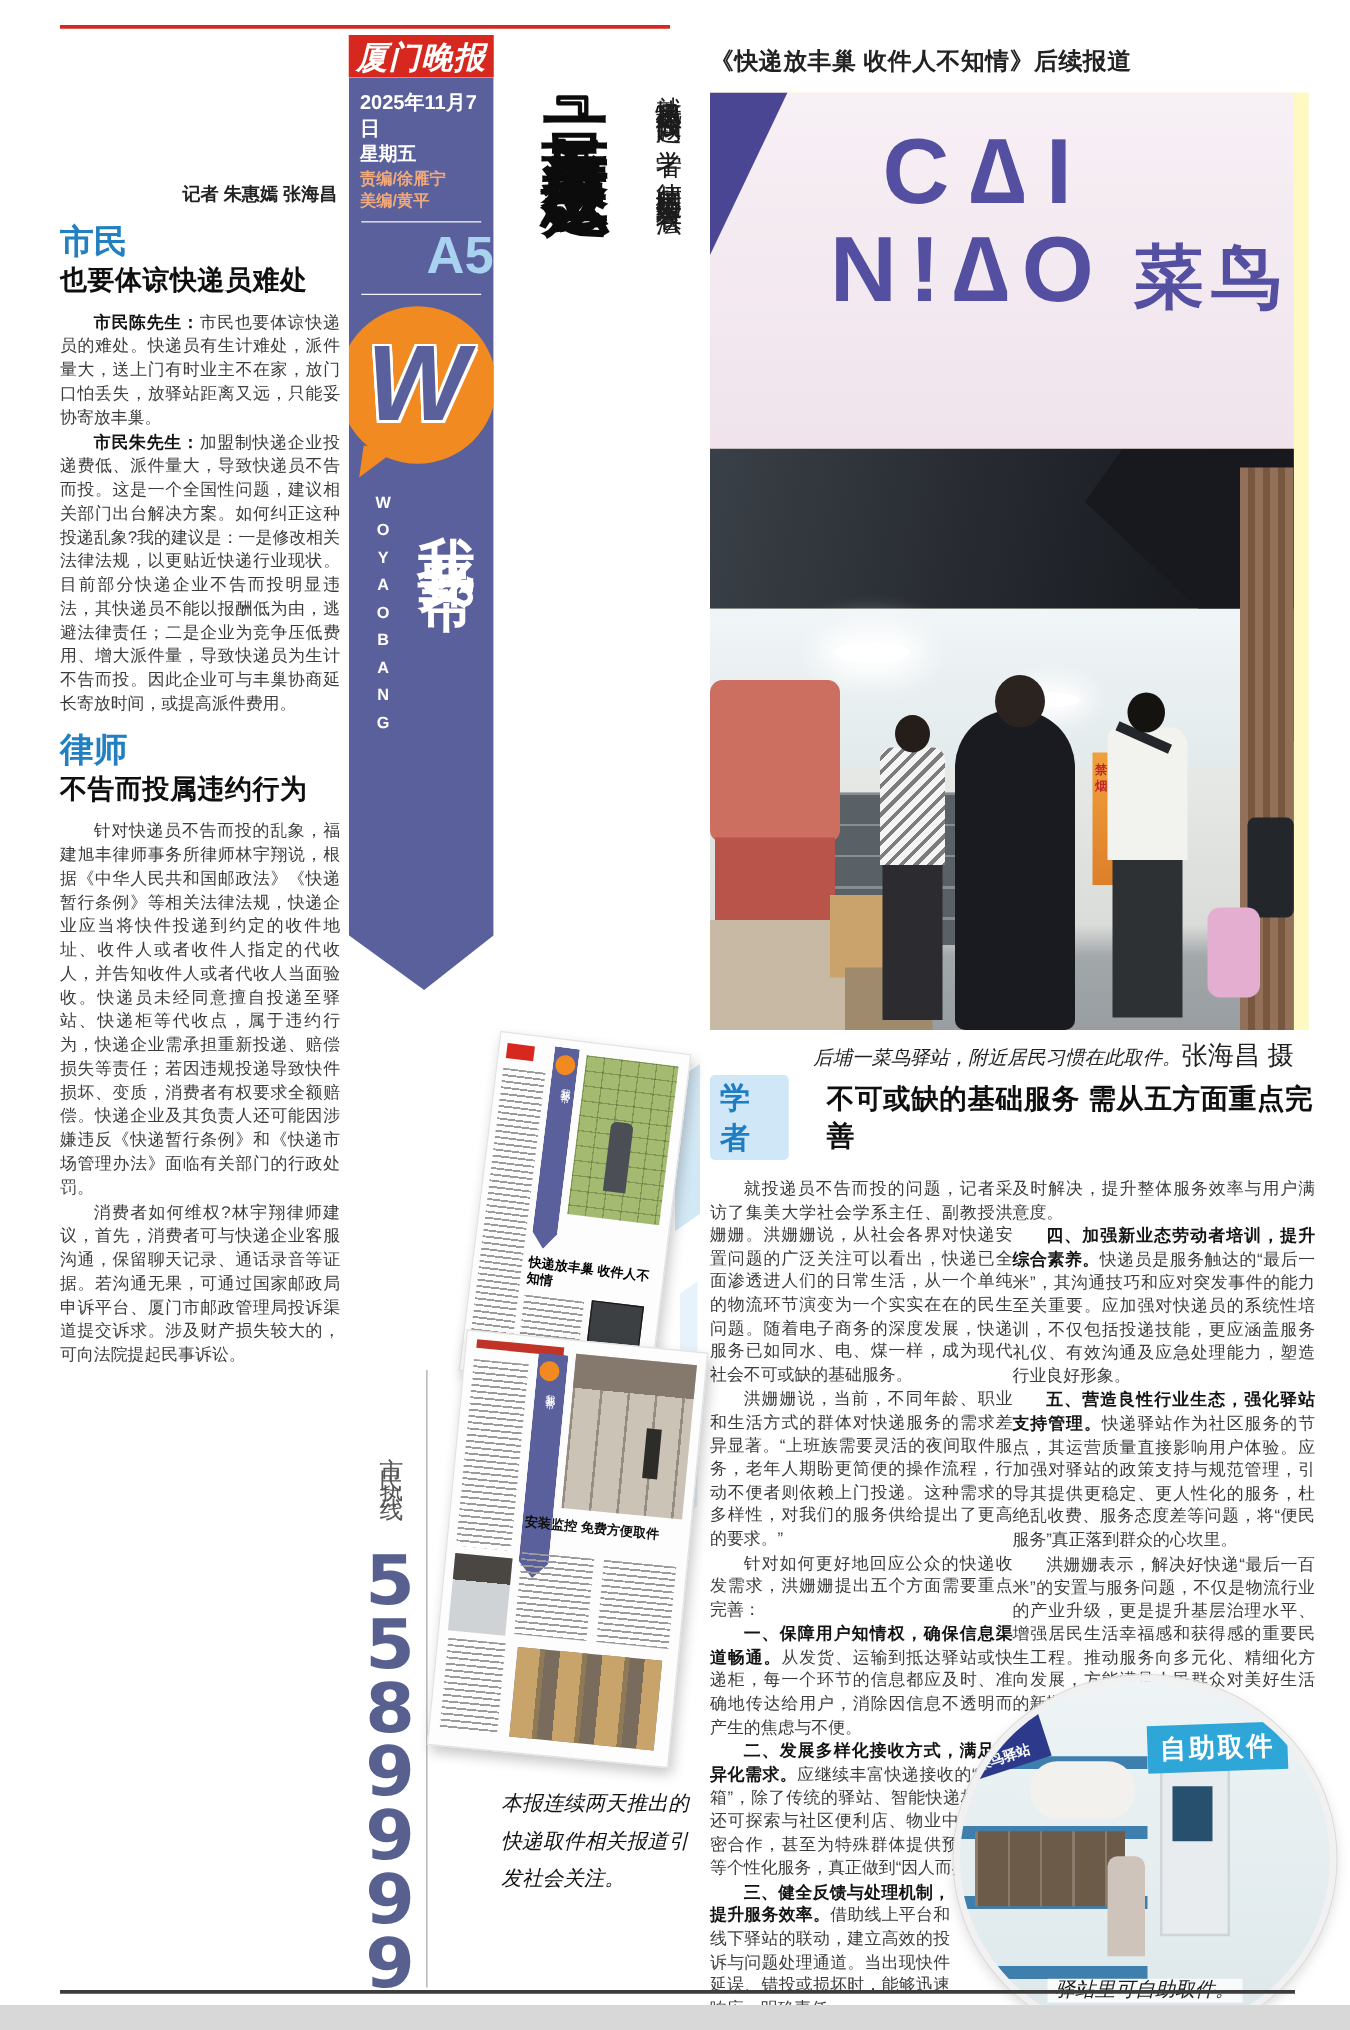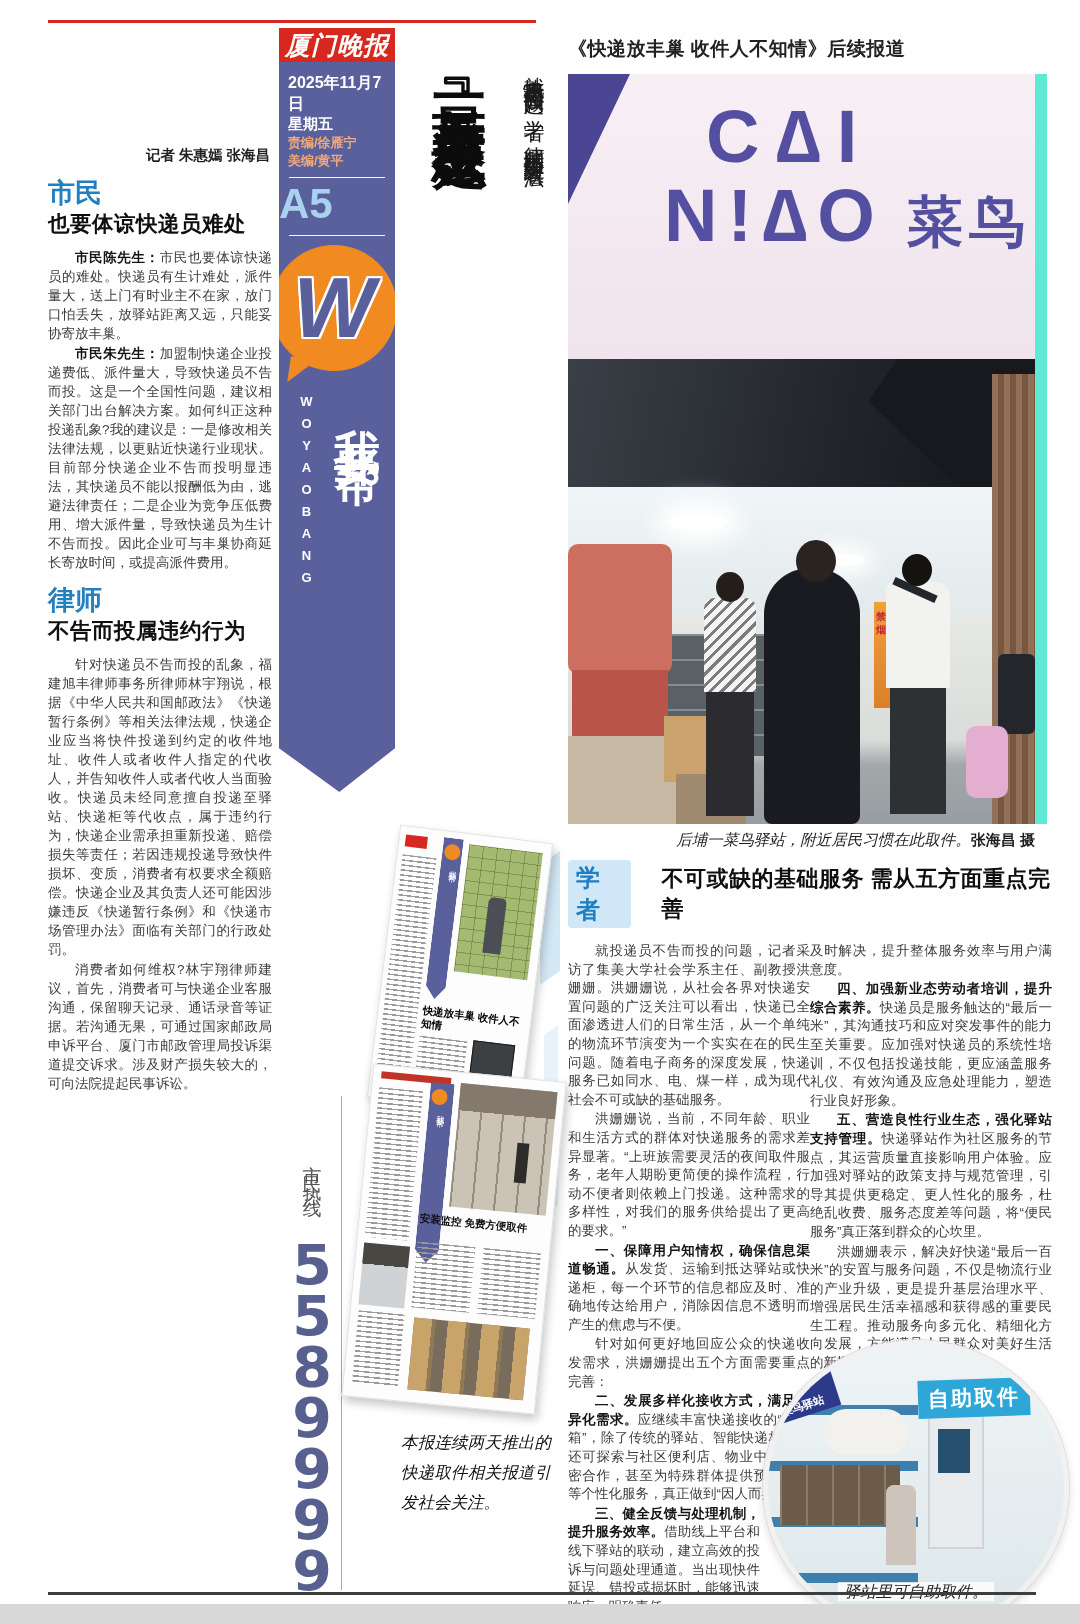--- a/index.html
+++ b/index.html
@@ -12,21 +12,21 @@
   .mast-box{left:279px;top:28px;width:116px;height:34px;background:#d6281e;display:flex;
             align-items:center;justify-content:center;}
   .mast-name{color:#fff;font-family:"Liberation Serif",serif;font-style:italic;font-weight:bold;
              font-size:25px;letter-spacing:1px;white-space:nowrap;}
   .ribbon{left:279px;top:62px;width:116px;height:730px;background:#5a609b;
           clip-path:polygon(0 0,100% 0,100% 94%,52% 100%,0 94%);}
   .rb-date{padding:10px 9px 0;color:#fff;font-weight:bold;font-size:16px;line-height:21px;}
   .rb-week{padding:0 9px;color:#fff;font-weight:bold;font-size:15px;line-height:20px;}
   .rb-ed{padding:0 9px;color:#f0a97c;font-size:13px;line-height:18px;font-weight:bold;}
   .rb-hr{border:none;border-top:1px solid rgba(255,255,255,.95);margin:7px 10px 0;}
-  .rb-a5{text-align:left;color:#a8d2ef;font-weight:800;font-size:42px;line-height:48px;margin-top:2px;}
+  .rb-a5{text-align:right;color:#a8d2ef;font-weight:800;font-size:42px;line-height:48px;margin-top:2px;}
   .logo-circle{left:-8px;top:183px;width:126px;height:126px;background:#f18a21;border-radius:50%;}
   .logo-tail{left:10px;top:296px;width:0;height:0;border-left:26px solid #f18a21;
              border-bottom:26px solid transparent;transform:rotate(8deg);}
   .logo-w{position:absolute;left:0;top:4px;width:126px;text-align:center;font-size:86px;line-height:116px;
           font-weight:900;font-style:italic;color:#5a609b;
           text-shadow:-2px 0 #fff,2px 0 #fff,0 -2px #fff,0 2px #fff,-2px -2px #fff,2px 2px #fff,-2px 2px #fff,2px -2px #fff;}
   .brand-en{left:20px;top:332px;height:360px;writing-mode:vertical-rl;text-orientation:upright;
             color:#fff;font-size:13px;letter-spacing:7px;font-weight:bold;}
   .brand-cn{left:48px;top:330px;height:380px;writing-mode:vertical-rl;color:#fff;font-size:46px;
             font-weight:800;letter-spacing:16px;}
@@ -43,21 +43,21 @@
   .body p{font-size:13.5px;line-height:19px;color:#3c3c3c;text-align:justify;text-indent:2em;margin:0 0 1px;}
   .lead{font-weight:bold;color:#141414;}
 
   
   .headline-wrap{left:420px;top:60px;height:724px;writing-mode:vertical-rl;}
   .hl-sub{display:block;font-size:21px;line-height:36px;letter-spacing:2px;color:#1c1c1c;margin-left:16px;}
   .hl-main{display:block;font-size:54px;line-height:80px;letter-spacing:3px;font-weight:900;color:#0c0c0c;}
 
   
   .followup{left:568px;top:36px;font-size:19px;color:#222;letter-spacing:.5px;font-weight:bold;}
-  .main-photo{left:568px;top:74px;width:479px;height:750px;overflow:hidden;background:#5eead4;}
+  .main-photo{left:568px;top:74px;width:479px;height:750px;overflow:hidden;background:#fef9c3;}
   .ph-top{position:absolute;left:0;top:0;width:467px;height:285px;
           background:linear-gradient(180deg,#f7f0f5,#f0e3ec);}
   .ph-tri{position:absolute;left:0;top:0;width:0;height:0;border-top:130px solid #4a4694;
           border-right:62px solid transparent;}
   .cainiao{position:absolute;left:96px;top:26px;color:#544fa0;}
   .cn-l1{font-size:74px;font-weight:600;letter-spacing:16px;line-height:74px;margin-left:42px;}
   .cn-l2{font-size:74px;font-weight:600;letter-spacing:10px;line-height:84px;}
   .cn-cjk{font-size:56px;font-weight:800;letter-spacing:6px;margin-left:22px;}
   .ph-dark{position:absolute;left:0;top:285px;width:467px;height:128px;
            background:linear-gradient(100deg,#3a4047 0%,#23262c 55%,#121419 100%);}
@@ -93,21 +93,21 @@
   .boxes-l2{position:absolute;left:4px;top:596px;width:96px;height:70px;background:#b8544a;}
   .boxes-l3{position:absolute;left:0px;top:662px;width:110px;height:88px;background:#c8b9a4;}
   .boxes-l4{position:absolute;left:96px;top:642px;width:56px;height:66px;background:#caa26b;}
   .boxes-l5{position:absolute;left:108px;top:700px;width:70px;height:50px;background:#9f8a6d;}
   .ph-shutter{position:absolute;left:424px;top:300px;width:43px;height:450px;
               background:repeating-linear-gradient(90deg,#93705a 0 6px,#78573f 6px 12px);}
   .ph-cloth{position:absolute;left:398px;top:652px;width:42px;height:72px;background:#e3aed0;border-radius:10px;}
   .ph-bag{position:absolute;left:430px;top:580px;width:37px;height:80px;background:#23262a;border-radius:6px;}
   .photo-cap{left:568px;top:830px;width:467px;text-align:right;font-family:"Liberation Serif",serif;
              font-style:italic;font-size:15.5px;color:#1f1f1f;}
-  .photo-credit{font-style:normal;font-weight:bold;font-family:"Liberation Sans",sans-serif;font-size:15px;}
+  .photo-credit{font-style:normal;font-weight:normal;font-family:"Liberation Sans",sans-serif;font-size:21px;}
 
   
   .deco-blue{left:540px;top:858px;width:20px;height:120px;background:#c8e2f2;transform:skewY(-35deg);opacity:.8;}
   .deco-blue2{left:544px;top:1030px;width:14px;height:180px;background:#d7eaf6;transform:skewY(-35deg);opacity:.6;}
   .scholar{left:568px;top:860px;width:500px;}
   .sch-head{display:flex;align-items:center;gap:30px;}
   .sch-label{background:#cfe7f6;color:#1f7ec2;font-size:24px;font-weight:800;padding:2px 8px;border-radius:4px;}
   .sch-title{color:#0f0f0f;font-size:22px;font-weight:800;letter-spacing:.5px;}
   .sch-cols{display:flex;margin-top:14px;}
   .sch-col{width:242px;}
@@ -278,22 +278,22 @@
   <div class="abs deco-blue2"></div>
   <div class="abs scholar">
     <div class="sch-head">
       <span class="sch-label">学者</span>
       <span class="sch-title">不可或缺的基础服务 需从五方面重点完善</span>
     </div>
     <div class="sch-cols">
       <div class="sch-col">
         <p><span class="lead"></span><span>就投递员不告而投的问题，记者采访了集美大学社会学系主任、副教授洪姗姗。洪姗姗说，从社会各界对快递安置问题的广泛关注可以看出，快递已全面渗透进人们的日常生活，从一个单纯的物流环节演变为一个实实在在的民生问题。随着电子商务的深度发展，快递服务已如同水、电、煤一样，成为现代社会不可或缺的基础服务。</span></p>
         <p><span class="lead"></span><span>洪姗姗说，当前，不同年龄、职业和生活方式的群体对快递服务的需求差异显著。“上班族需要灵活的夜间取件服务，老年人期盼更简便的操作流程，行动不便者则依赖上门投递。这种需求的多样性，对我们的服务供给提出了更高的要求。”</span></p>
+        <p><span class="lead"></span><span>针对如何更好地回应公众的快递收发需求，洪姗姗提出五个方面需要重点完善：</span></p>
         <p><span class="lead">一、保障用户知情权，确保信息渠道畅通。</span><span>从发货、运输到抵达驿站或快递柜，每一个环节的信息都应及时、准确地传达给用户，消除因信息不透明而产生的焦虑与不便。</span></p>
-        <p><span class="lead"></span><span>针对如何更好地回应公众的快递收发需求，洪姗姗提出五个方面需要重点完善：</span></p>
         <p><span class="lead">二、发展多样化接收方式，满足差异化需求。</span><span>应继续丰富快递接收的“工具箱”，除了传统的驿站、智能快递柜外，还可探索与社区便利店、物业中心更紧密合作，甚至为特殊群体提供预约上门等个性化服务，真正做到“因人而异”。</span></p>
         <p class="narrow"><span class="lead">三、健全反馈与处理机制，提升服务效率。</span><span>借助线上平台和线下驿站的联动，建立高效的投诉与问题处理通道。当出现快件延误、错投或损坏时，能够迅速响应、明确责任、</span></p>
       </div>
       <div class="sch-col">
         <p class="noindent"><span>及时解决，提升整体服务效率与用户满意度。</span></p>
         <p><span class="lead">四、加强新业态劳动者培训，提升综合素养。</span><span>快递员是服务触达的“最后一米”，其沟通技巧和应对突发事件的能力至关重要。应加强对快递员的系统性培训，不仅包括投递技能，更应涵盖服务礼仪、有效沟通及应急处理能力，塑造行业良好形象。</span></p>
         <p><span class="lead">五、营造良性行业生态，强化驿站支持管理。</span><span>快递驿站作为社区服务的节点，其运营质量直接影响用户体验。应加强对驿站的政策支持与规范管理，引导其提供更稳定、更人性化的服务，杜绝乱收费、服务态度差等问题，将“便民服务”真正落到群众的心坎里。</span></p>
         <p><span class="lead"></span><span>洪姗姗表示，解决好快递“最后一百米”的安置与服务问题，不仅是物流行业的产业升级，更是提升基层治理水平、增强居民生活幸福感和获得感的重要民生工程。推动服务向多元化、精细化方向发展，方能满足人民群众对美好生活的新期待。</span></p>
       </div>
     </div>

